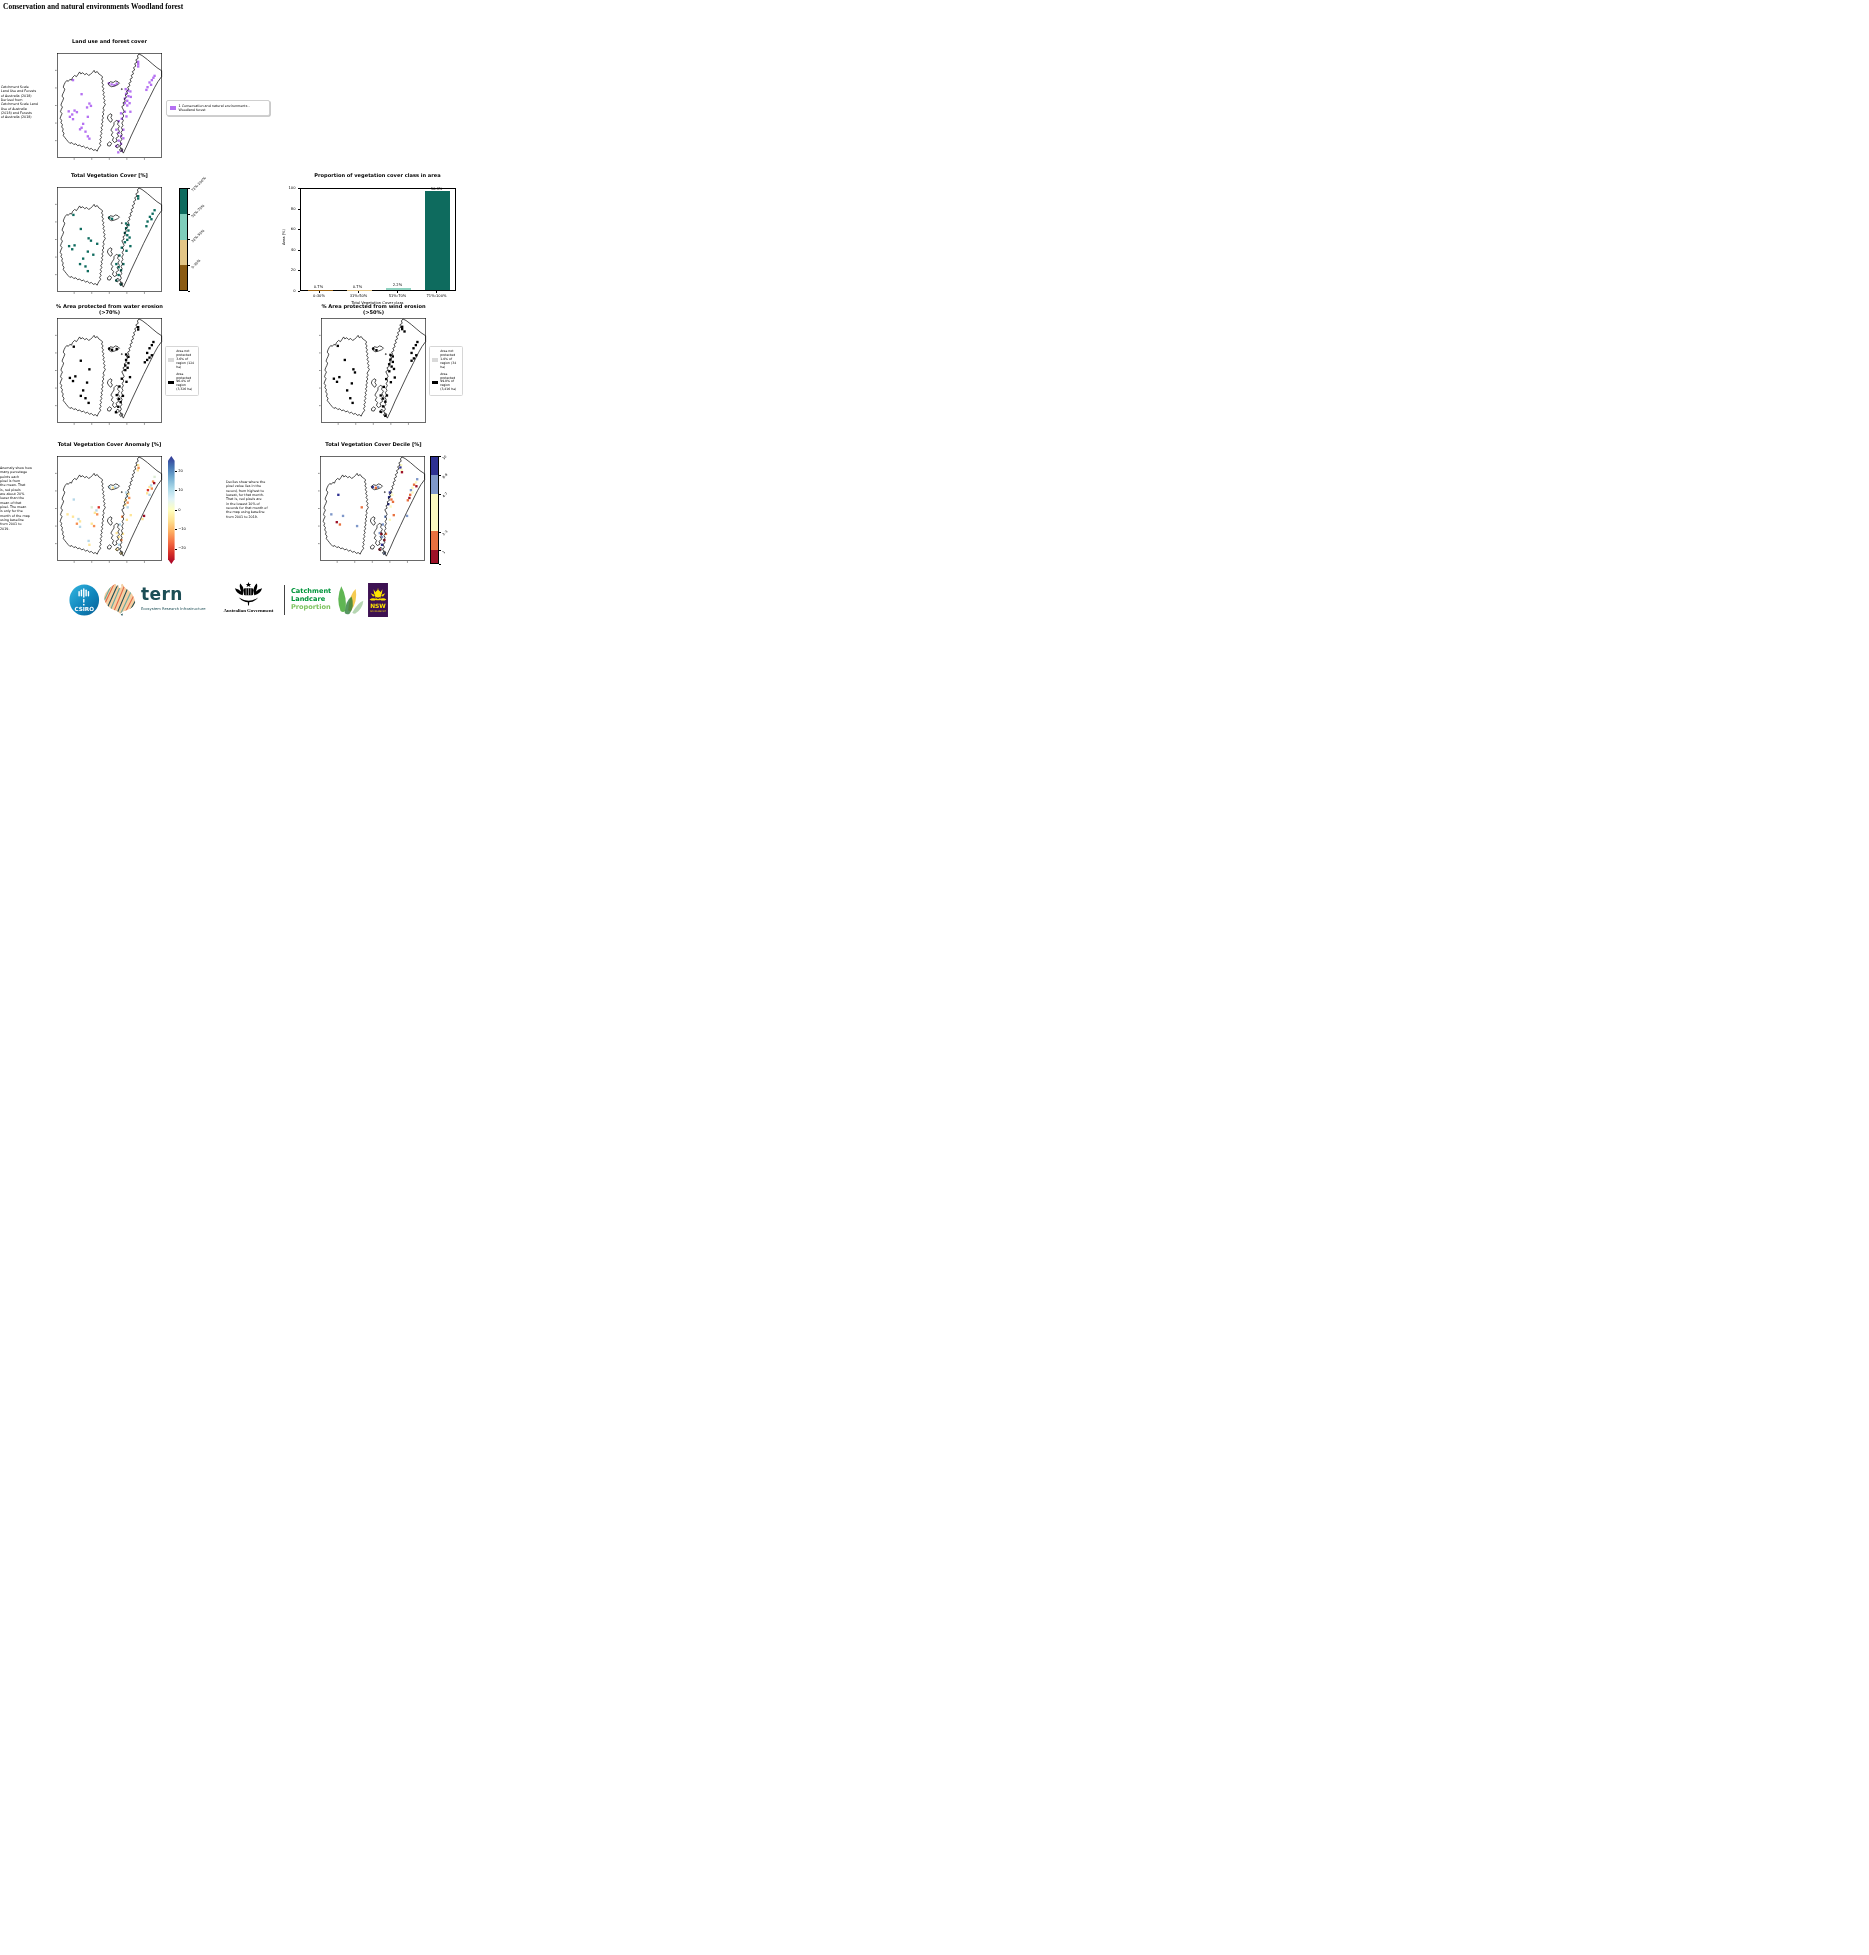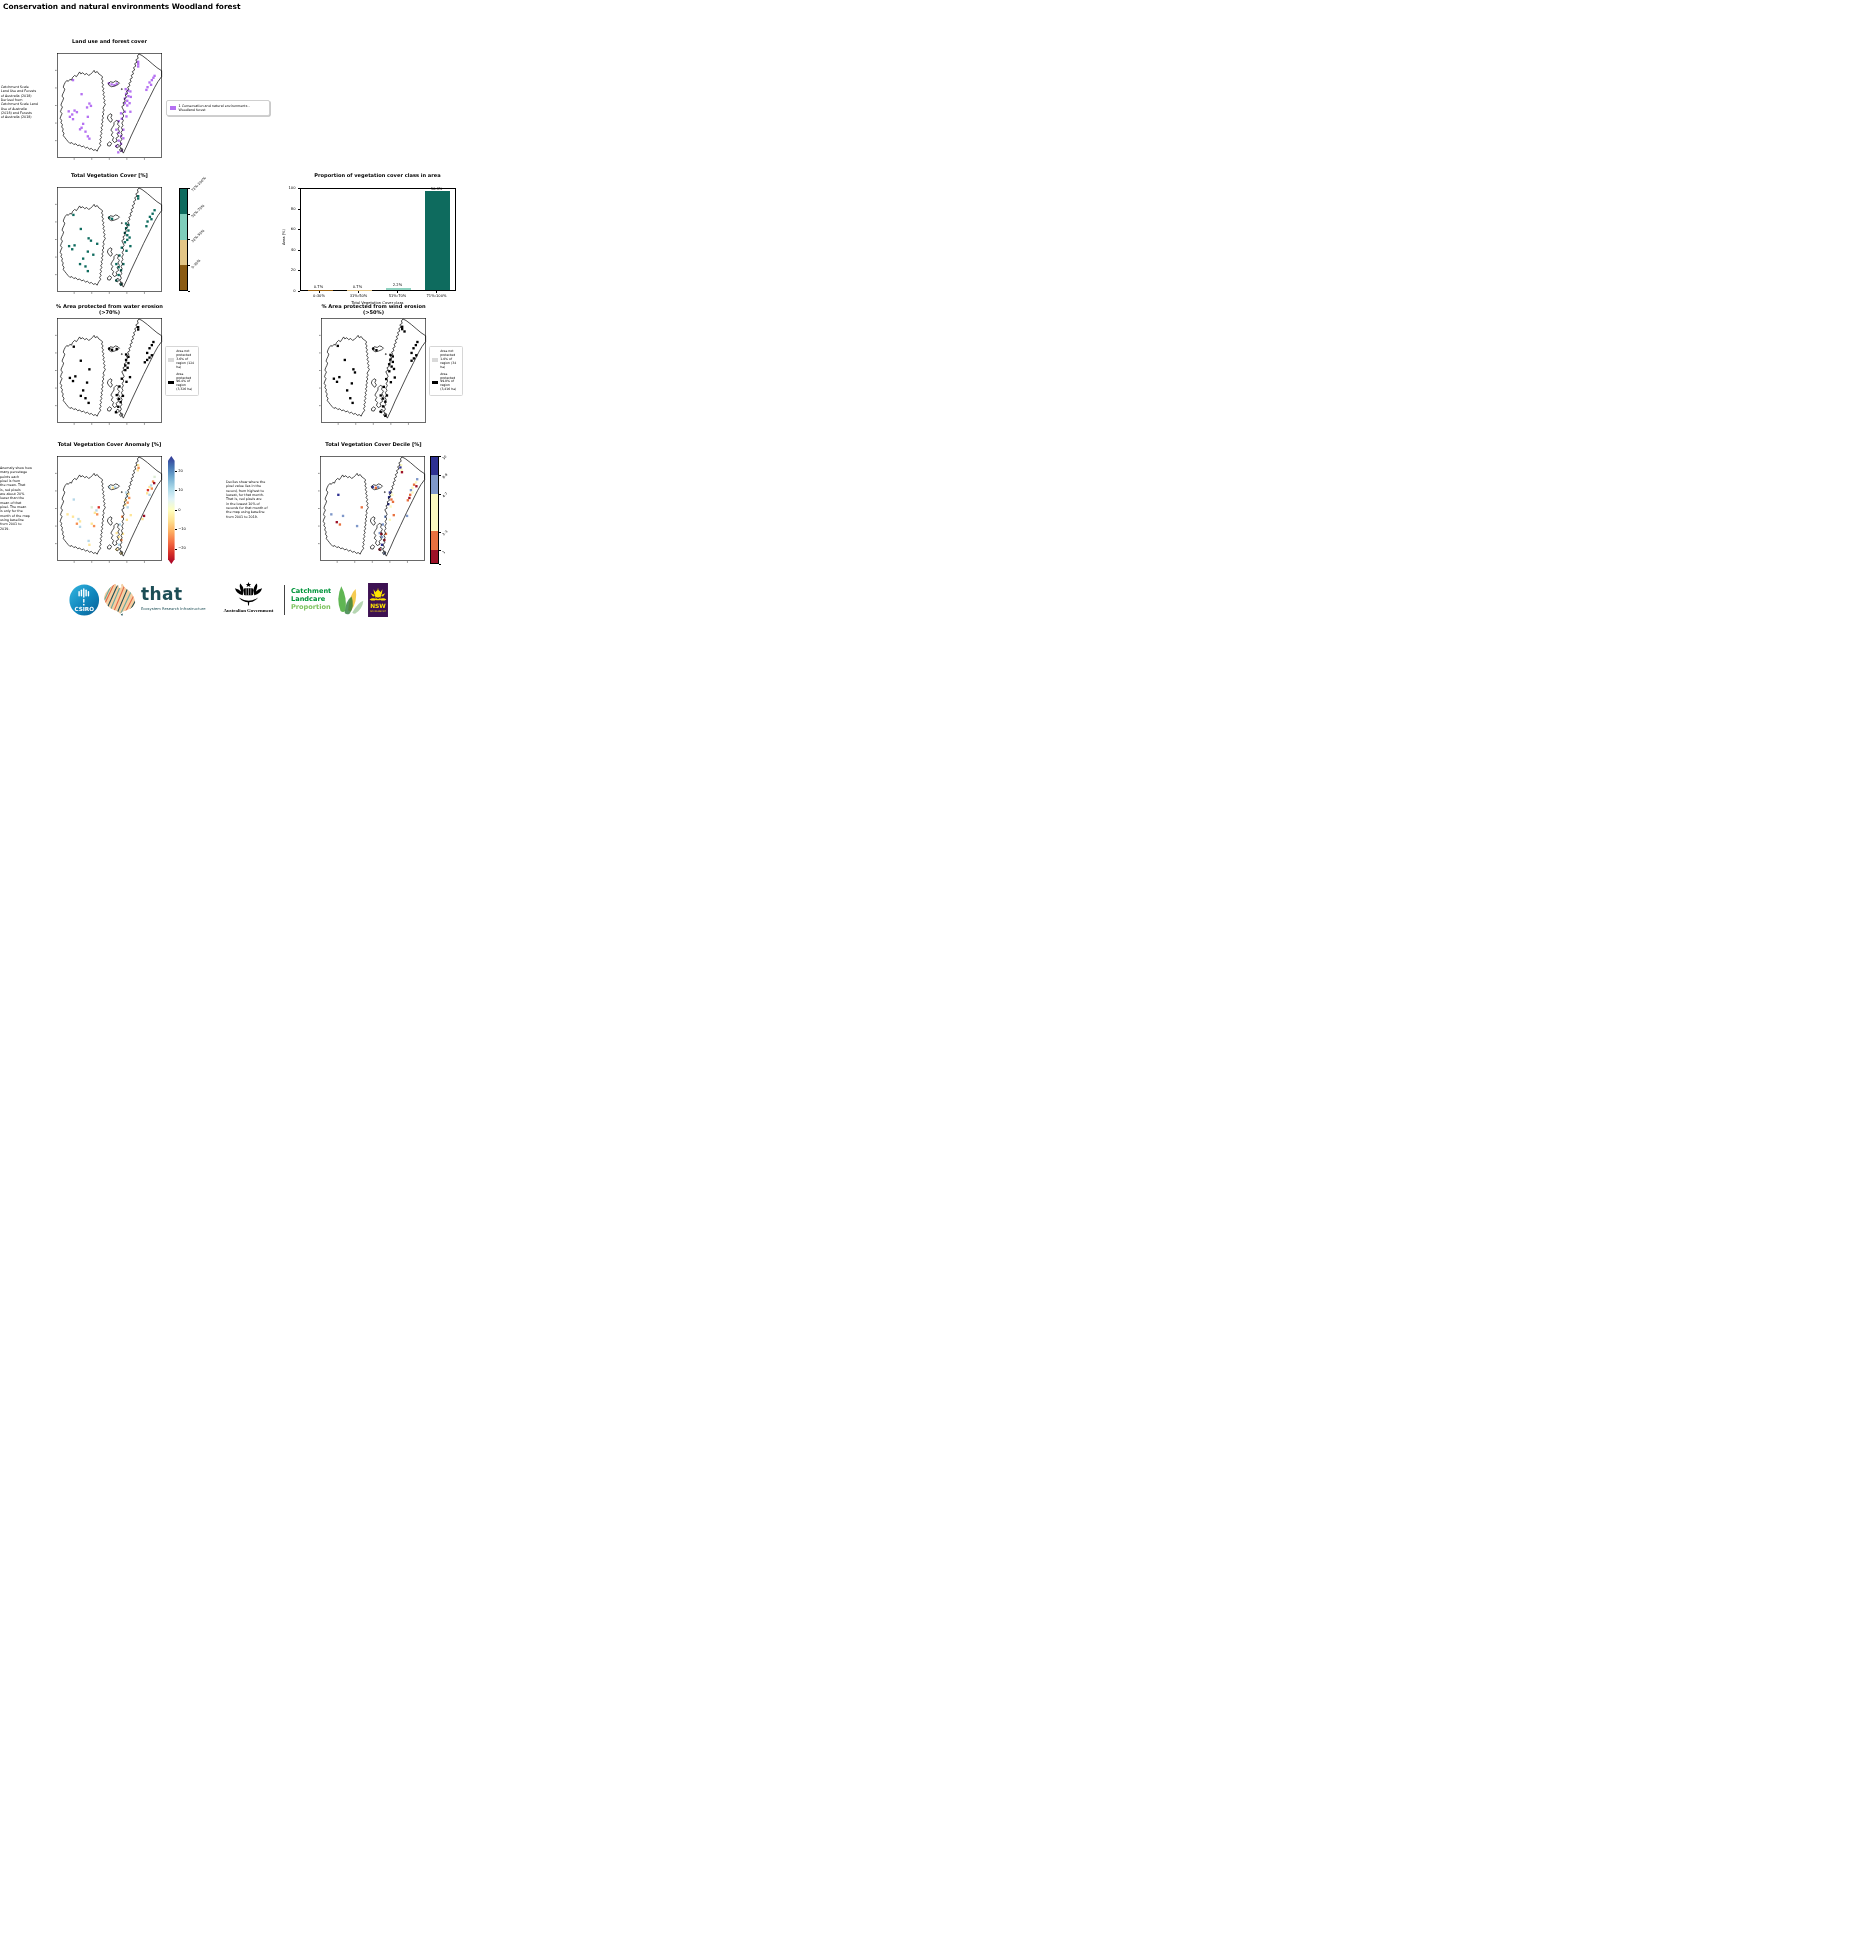--- a/index.html
+++ b/index.html
@@ -1,19 +1,19 @@
 <!DOCTYPE html>
 <html style="font-size:6.3px"><head>
 <meta charset="utf-8">
 <style>
   html,body{margin:0;padding:0;background:#fff;}
   #page{position:relative;width:467px;height:618px;background:#fff;
         font-family:"DejaVu Sans","Liberation Sans",sans-serif;color:#000;overflow:hidden;}
   .abs{position:absolute;}
-  .page-title{left:3.1px;top:2.3px;font-size:7.4px;font-weight:bold;}
+  .page-title{left:3.1px;top:2.3px;font-size:7.4px;font-weight:bold;font-family:Liberation Serif, serif;}
   .panel-title{font-size:5.1px;font-weight:bold;text-align:center;}
   .side-text{font-size:3.3px;line-height:1.32;white-space:pre-line;}
   .map-svg{overflow:visible;}
   
   .legend-box{border:0.6px solid #cfcfcf;border-radius:2px;background:#fff;
               box-shadow:0.8px 0.8px 0 #bdbdbd;padding:2px 2.7px;font-size:3.3px;line-height:1.25;}
   .legend-row{display:flex;align-items:center;gap:2.3px;margin:0.8px 0;}
   .legend-row .sw{flex:0 0 auto;width:6.6px;height:3.1px;}
   .erosion-legend{border:0.6px solid #d6d6d6;border-radius:1.6px;background:#fff;
                   padding:2.3px 1.6px;font-size:3.1px;line-height:1.28;}
@@ -587,21 +587,21 @@
         <line x1="38" y1="92" x2="72" y2="12" stroke="#1d4e56"></line>
         <line x1="48" y1="92" x2="82" y2="20" stroke="#66a79e"></line>
         <line x1="58" y1="92" x2="90" y2="30" stroke="#e2694a"></line>
         <line x1="68" y1="92" x2="96" y2="42" stroke="#1d4e56"></line>
         <line x1="6" y1="50" x2="26" y2="6" stroke="#66a79e"></line>
         <line x1="76" y1="90" x2="98" y2="56" stroke="#66a79e"></line>
       </g>
     </g>
     <path d="M 52 86 L 58 83 L 56 90 Z" fill="#1d4e56"></path>
   </svg>
-  <div class="abs tern-word" style="left:141px;top:587px;">that</div>
+  <div class="abs tern-word" style="left:141px;top:587px;">tern</div>
   <div class="abs tern-tag" style="left:141px;top:607px;">Ecosystem Research Infrastructure</div>
 
   <svg class="abs" style="left:231px;top:582px;" width="35" height="25" viewBox="0 0 90 64">
     <g fill="#000">
       <path d="M 45 0 L 47 5 L 52 5 L 48 8 L 50 13 L 45 10 L 40 13 L 42 8 L 38 5 L 43 5 Z"></path>
       <rect x="33" y="16" width="24" height="18" rx="3"></rect>
       <g stroke="#fff" stroke-width="1.4">
           <line x1="39" y1="16" x2="39" y2="34"></line>
           <line x1="45" y1="16" x2="45" y2="34"></line>
           <line x1="51" y1="16" x2="51" y2="34"></line>

